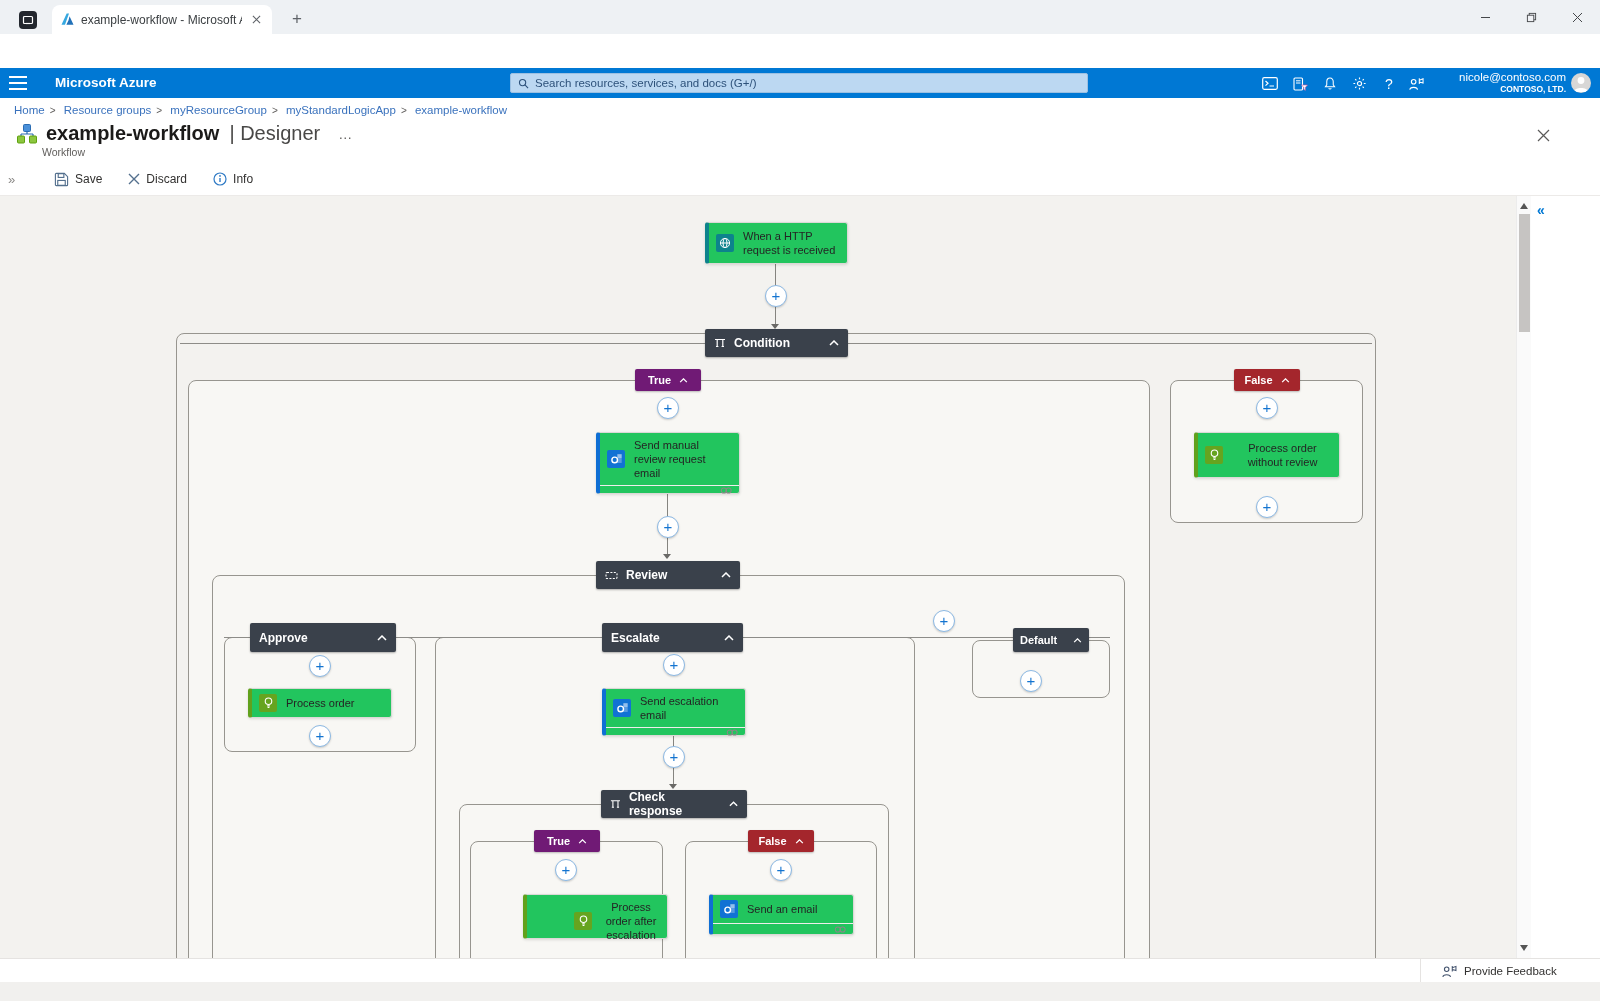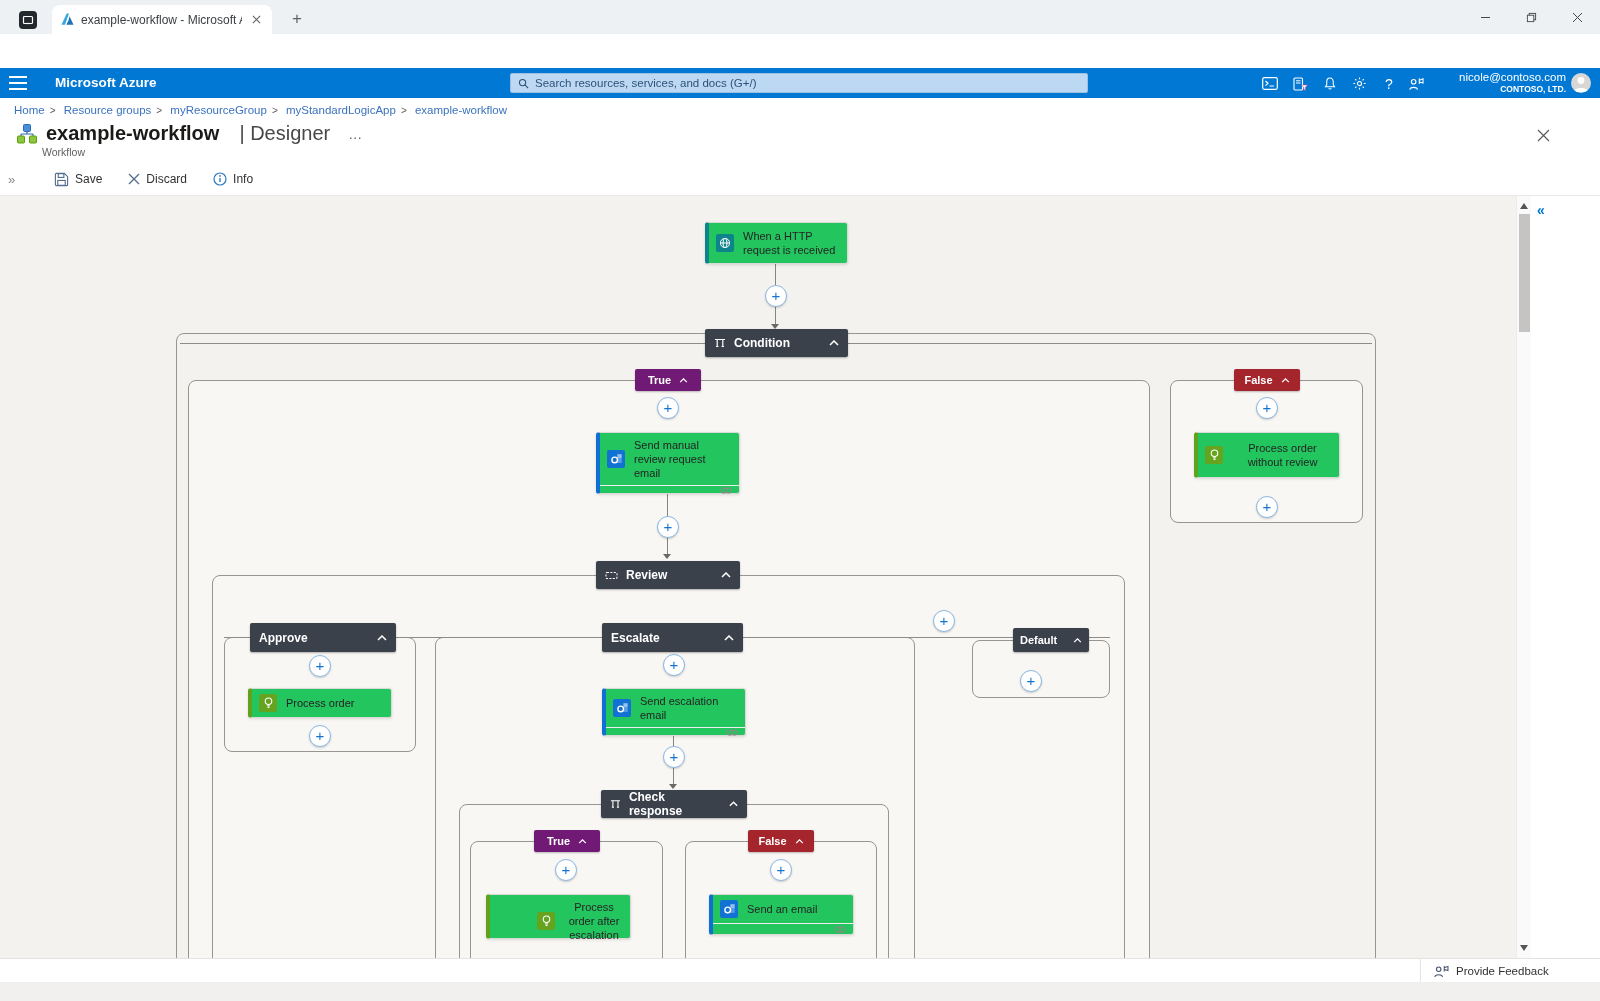--- a/index.html
+++ b/index.html
@@ -41,21 +41,21 @@
   .avatar { position:absolute; right:9px; top:5px; width:20px; height:20px; border-radius:50%; background:#d8d7d6; overflow:hidden; }
 
   
   .pagehead { position:absolute; left:0; top:98px; width:1600px; height:98px; background:#fff; border-bottom:1px solid #eceae8; }
   .crumbs { position:absolute; left:14px; top:6px; font-size:11.5px; }
   .crumb { color:#3a72bd; text-decoration:none;margin-top:12px; }
   .crumb-sep { color:#605e5c; padding:0 5px; }
   .crumb-sep::before { content:">"; font-size:10px; }
   .titlerow { position:absolute; left:16px; top:24px; display:flex; align-items:center; }
   .title-main { font-size:20px; font-weight:bold; color:#1b1a19; margin-left:8px; }
-  .title-suffix { font-size:20px; font-weight:normal; color:#494847; margin-left:20px; }
+  .title-suffix { font-size:20px; font-weight:normal; color:#494847; margin-left:10px; }
   .title-more { margin-left:18px; color:#605e5c; font-size:14px; letter-spacing:1px; }
   .subtitle { position:absolute; left:42px; top:48px; font-size:10.5px; color:#605e5c; }
   .blade-close { position:absolute; left:1533px; top:27px; width:20px; height:20px; display:flex; align-items:center; justify-content:center; }
   .cmdbar { position:absolute; left:0; top:68px; width:1600px; height:26px; display:flex; align-items:center; }
   .expander { margin-left:8px; color:#8a8886; font-size:13px; width:20px; }
   .expander::before { content:"\00BB"; }
   .cmd { display:flex; align-items:center; gap:6px; font-size:12px; color:#323130; margin-left:26px; }
   .cmd:first-of-type { margin-left:12px; }
 
   
@@ -89,21 +89,21 @@
   .vscroll { position:absolute; left:1516px; top:196px; width:15px; height:762px; background:#fafafa; border-left:1px solid #ececec; }
   .sarrow { position:absolute; left:3px; width:0; height:0; border-left:4.5px solid transparent; border-right:4.5px solid transparent; }
   .sarrow.up { top:7px; border-bottom:6px solid #555; }
   .sarrow.down { bottom:7px; border-top:6px solid #555; }
   .sthumb { position:absolute; left:2px; top:18px; width:11px; height:118px; background:#c6c4c2; }
   .collapse { position:absolute; left:1537px; top:202px; color:#0078d4; font-size:14px; font-weight:bold; letter-spacing:-2px; }
   .collapse::before { content:"\00AB"; }
 
   
   .fbar { position:absolute; left:0; top:958px; width:1600px; height:24px; background:#fff; border-top:1px solid #e5e3e1; }
-  .fpanel { position:absolute; right:0; top:0; width:180px; height:24px; border-left:1px solid #e5e3e1; display:flex; align-items:center; gap:7px; padding-left:12px; }
+  .fpanel { position:absolute; right:0; top:0; width:180px; height:24px; border-left:1px solid #e5e3e1; display:flex; align-items:center; gap:7px; padding-left:20px; }
   .fpanel span { font-size:11.5px; color:#323130; }
   .bstrip { position:absolute; left:0; top:982px; width:1600px; height:19px; background:#f1f0ee; }
 
   svg { display:block; }
 </style>
 </head>
 <body>
 
 <div class="screen">
 
@@ -503,21 +503,21 @@
     <div class="badge bg-red" style="left:748px; top:634px; width:66px; height:22px;">
       <span>False</span>
       <svg width="9" height="5" viewBox="0 0 10 6">
           <path d="M1 5 L5 1 L9 5" fill="none" stroke="#fff" stroke-width="1.5"></path>
         </svg>
     </div>
 
     <div class="plus" style="left:555px; top:663px;"></div>
     <div class="plus" style="left:770px; top:663px;"></div>
 
-    <div class="node b-green" style="left:486px; top:698px; width:145px; height:45px;padding-left:40px;">
+    <div class="node b-green" style="left:523px; top:698px; width:145px; height:45px;padding-left:40px;">
       <div class="main">
         <span class="icosq i-green">
           <svg width="13" height="14" viewBox="0 0 14 15">
               <circle cx="7" cy="5.6" r="3.5" fill="none" stroke="#fff" stroke-width="1.2"></circle>
               <path d="M5.6 10.6 H8.4 M6 12.4 H8" stroke="#fff" stroke-width="1.2"></path>
             </svg>
         </span>
         <span class="lbl">Process order after escalation</span>
       </div>
     </div>

